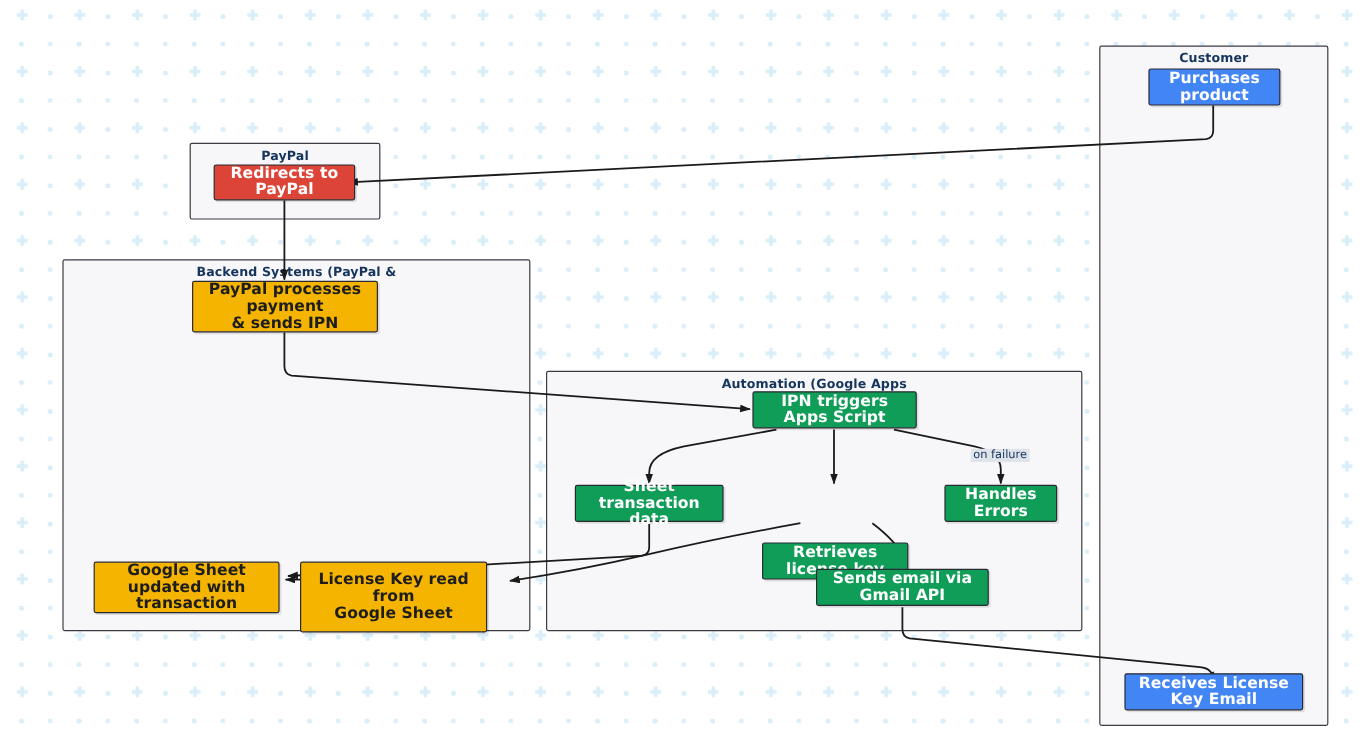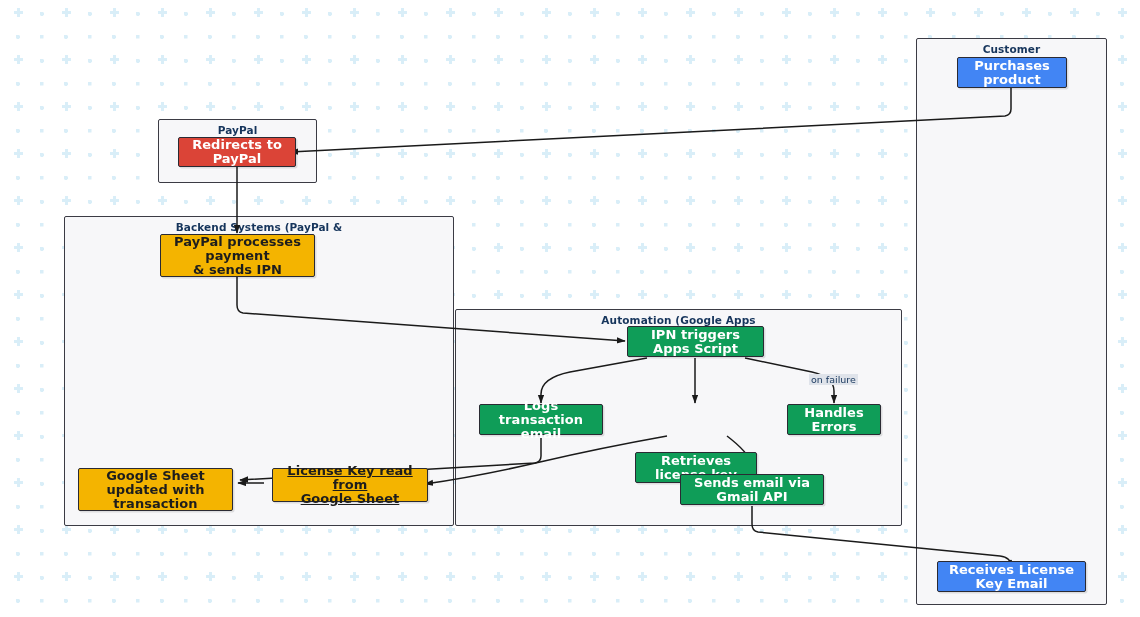--- a/index.html
+++ b/index.html
@@ -128,21 +128,21 @@
   </svg>
 
   <div class="cluster" style="left:916px; top:38px; width:191px; height:567px;padding-left:30px;">
     <div class="cluster-label">Customer</div>
   </div>
 
   <div class="cluster" style="left:158px; top:119px; width:159px; height:64px;">
     <div class="cluster-label">PayPal</div>
   </div>
 
-  <div class="cluster" style="left:64px; top:216px; width:390px; height:310px;">
+  <div class="cluster" style="left:52px; top:216px; width:390px; height:310px;">
     <div class="cluster-label">Backend Systems (PayPal &amp;</div>
   </div>
 
   <div class="cluster" style="left:455px; top:309px; width:447px; height:217px;">
     <div class="cluster-label">Automation (Google Apps</div>
   </div>
 
   <svg id="edges" width="1140" height="617">
     <defs>
       <marker id="ah" markerWidth="9" markerHeight="9" refX="8.2" refY="3.2" orient="auto" markerUnits="userSpaceOnUse">
@@ -186,41 +186,41 @@
   <div class="node yellow" style="left:160px; top:234px; width:155px; height:43px; flex-direction:column;">
     <span>PayPal processes payment</span>
     <span>&amp; sends IPN</span>
   </div>
 
   <div class="node green" style="left:627px; top:326px; width:137px; height:31px;">
     <span class="inner">IPN triggers Apps Script</span>
   </div>
 
   <div class="node green" style="left:479px; top:404px; width:124px; height:31px;">
-    <span class="inner">Logs transaction email</span>
+    <span class="inner">Sheet transaction data</span>
   </div>
 
   <div class="node green" style="left:635px; top:404px; width:122px; height:31px;margin-top:48px;">
     <span class="inner">Retrieves license key</span>
   </div>
 
   <div class="node green" style="left:787px; top:404px; width:94px; height:31px;">
     <span class="inner">Handles Errors</span>
   </div>
 
   <div class="node green" style="left:680px; top:474px; width:144px; height:31px;">
     <span class="inner">Sends email via Gmail API</span>
   </div>
 
   <div class="node yellow" style="left:78px; top:468px; width:155px; height:43px; flex-direction:column;">
     <span>Google Sheet updated with</span>
     <span>transaction</span>
   </div>
 
-  <div class="node yellow" style="left:272px; top:468px; width:156px; height:34px; flex-direction:column;text-decoration:underline;">
+  <div class="node yellow" style="left:250px; top:468px; width:156px; height:59px; flex-direction:column;">
     <span>License Key read from</span>
     <span>Google Sheet</span>
   </div>
 
   <div class="node blue" style="left:937px; top:561px; width:149px; height:31px;">
     <span class="inner">Receives License Key Email</span>
   </div>
 
   <div class="edge-label" style="left:809px; top:374px;">on failure</div>
 

